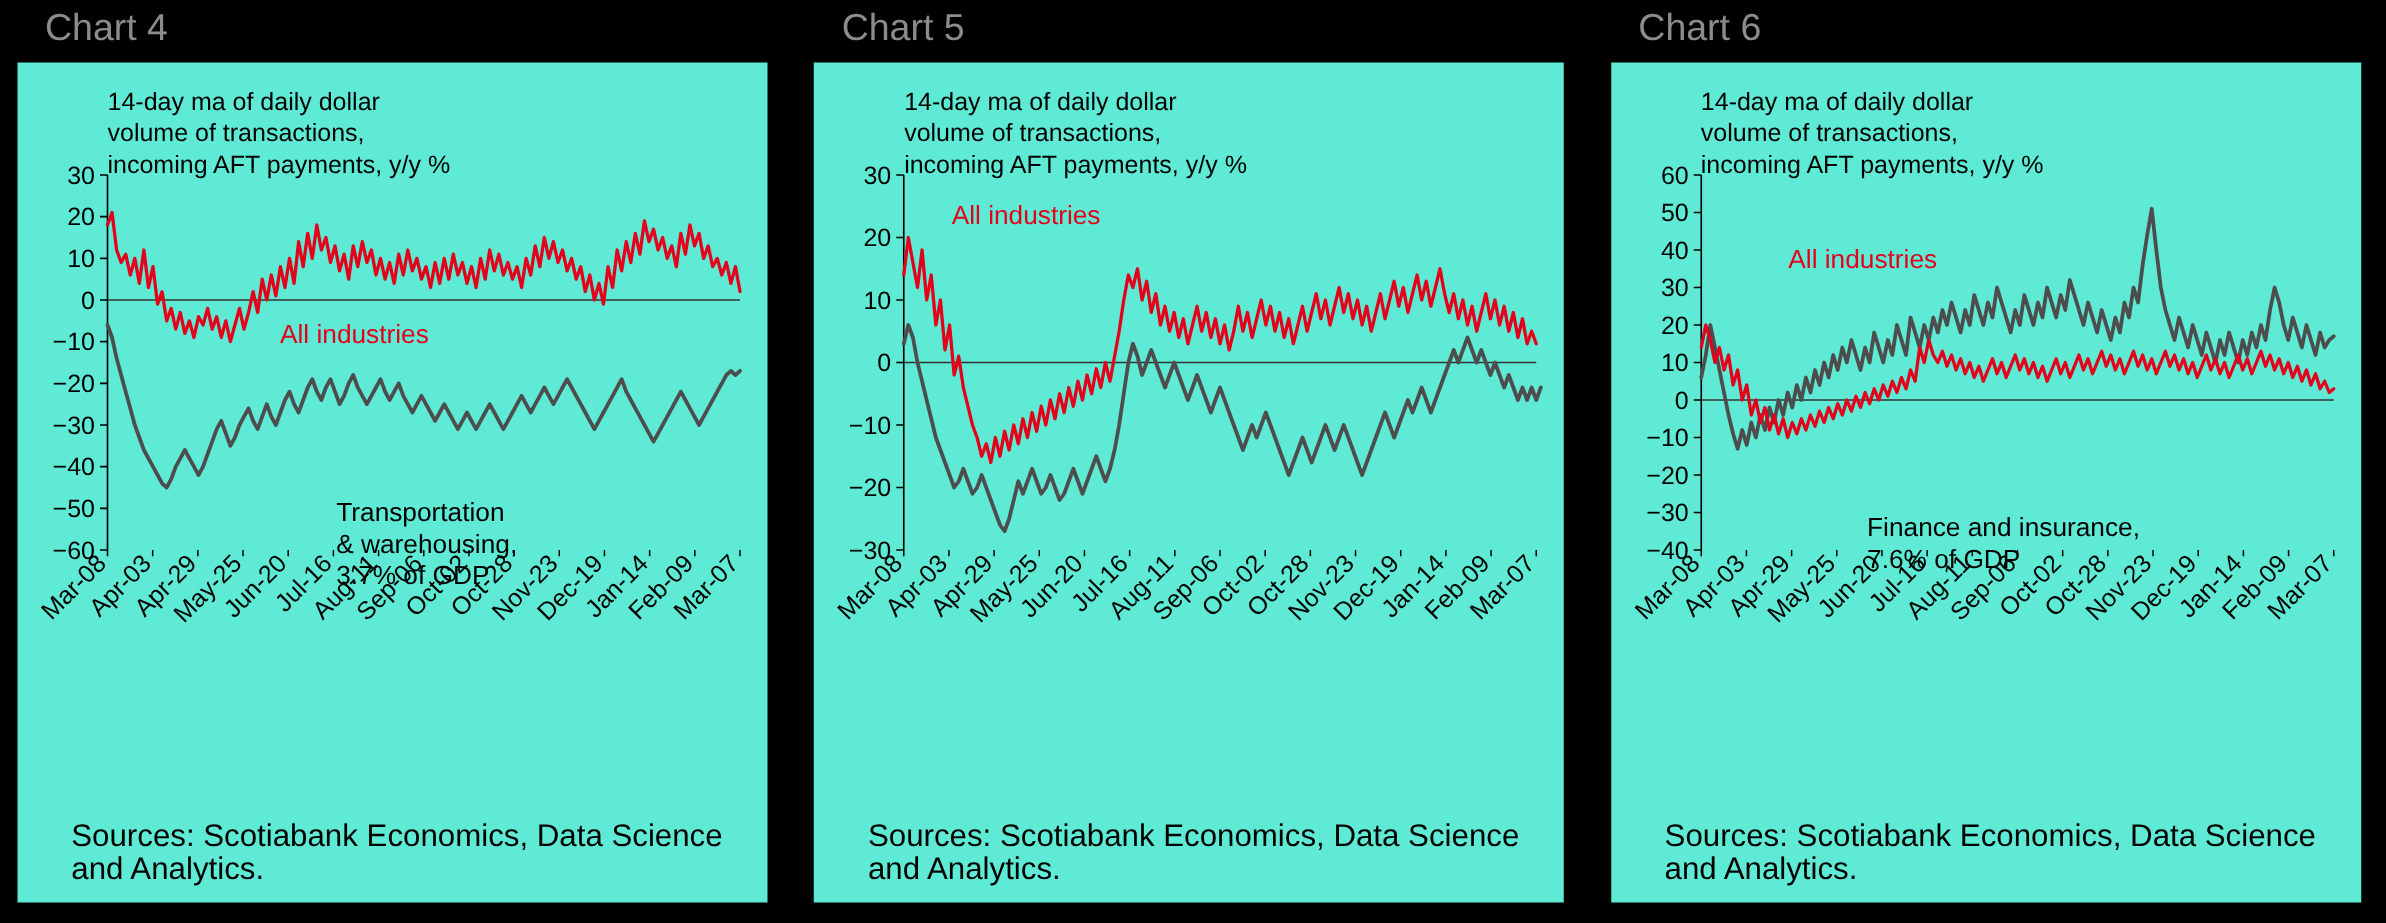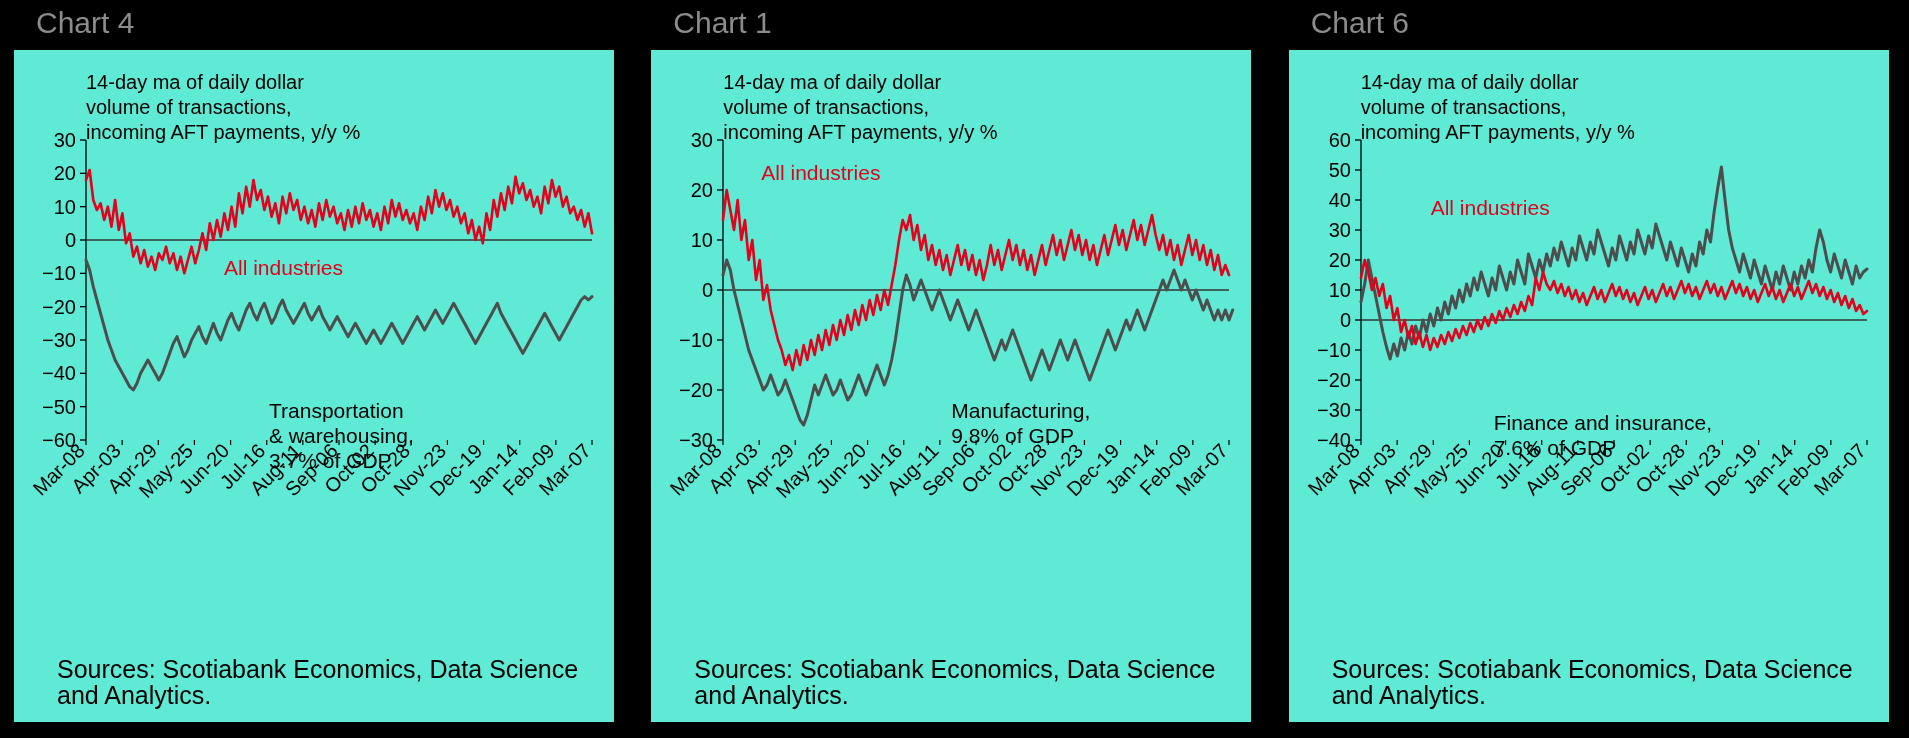--- a/index.html
+++ b/index.html
@@ -159,28 +159,26 @@
           <text x="578" y="402" class="xtick-label" transform="rotate(-45 578 402)" text-anchor="end">Mar-07</text>
         </svg>
       <div class="source">Sources: Scotiabank Economics, Data Science
 and Analytics.</div>
     </div>
   </div>
 
   <div class="divider"></div>
 
   <div class="panel">
-    <div class="panel-title">Chart 1</div>
+    <div class="panel-title">Chart 5</div>
     <div class="card">
       <div class="chart-note" style="left:72px; top:20px;">14-day ma of daily dollar
 volume of transactions,
 incoming AFT payments, y/y %</div>
       <div class="series-label red" style="left:110px; top:110px;">All industries</div>
-      <div class="series-label grey" style="left:300px; top:348px;">Manufacturing,
-9.8% of GDP</div>
       <svg id="svg-1" width="600" height="490" style="position:absolute;left:0;top:0;">
           <line x1="72" y1="90" x2="72" y2="390" stroke="#000" stroke-width="1.3"></line>
           <line x1="66" y1="90" x2="72" y2="90" stroke="#000" stroke-width="1.3"></line>
           <text x="62" y="97" text-anchor="end" class="tick-label">30</text>
           <line x1="66" y1="140" x2="72" y2="140" stroke="#000" stroke-width="1.3"></line>
           <text x="62" y="147" text-anchor="end" class="tick-label">20</text>
           <line x1="66" y1="190" x2="72" y2="190" stroke="#000" stroke-width="1.3"></line>
           <text x="62" y="197" text-anchor="end" class="tick-label">10</text>
           <line x1="66" y1="240" x2="72" y2="240" stroke="#000" stroke-width="1.3"></line>
           <text x="62" y="247" text-anchor="end" class="tick-label">0</text>

